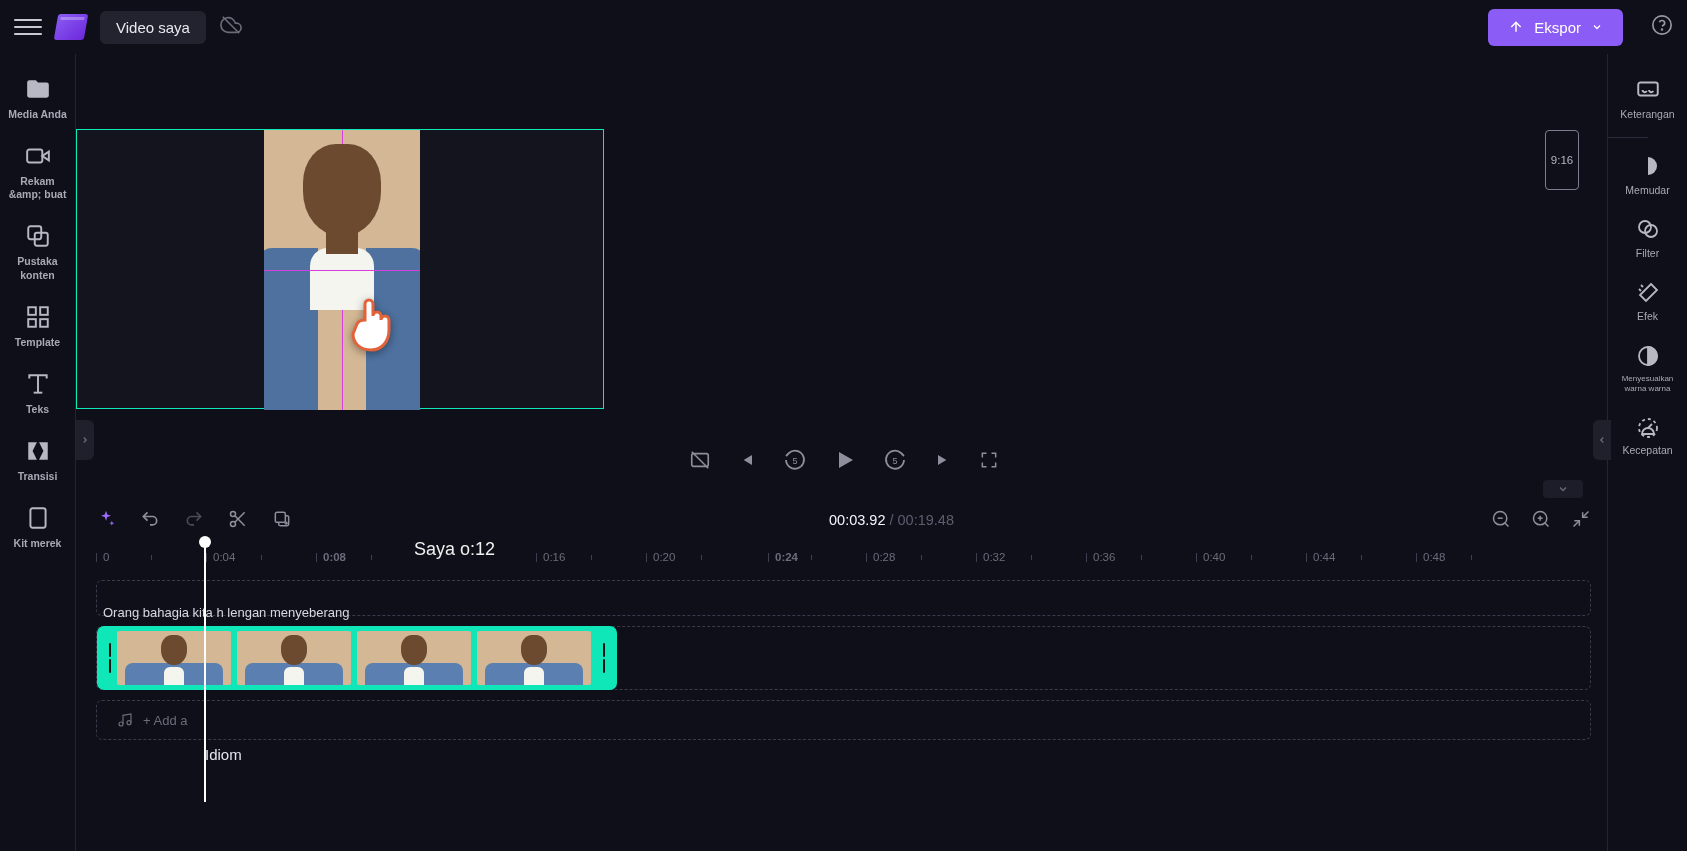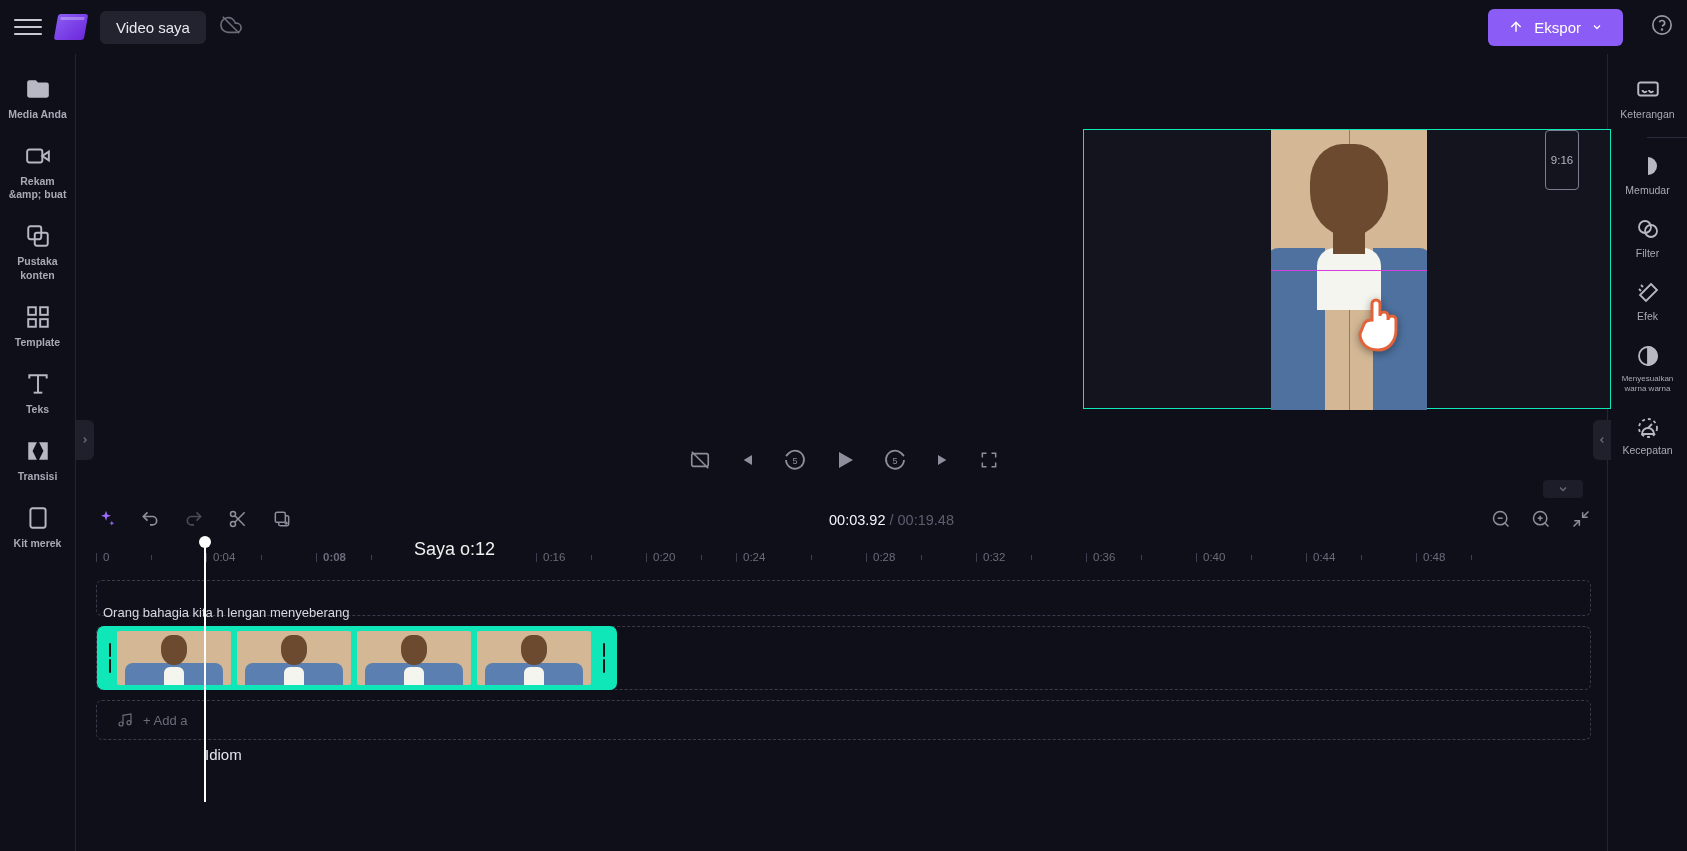--- a/index.html
+++ b/index.html
@@ -18,29 +18,29 @@
 .help-btn { color:#989aa2; margin-left:14px; cursor:pointer; }
 
 
 .left-sidebar { position:absolute; left:0; top:54px; bottom:0; width:76px; border-right:1px solid #242433; display:flex; flex-direction:column; align-items:center; padding-top:14px; gap:6px; }
 .left-sidebar .item { width:100%; display:flex; flex-direction:column; align-items:center; gap:6px; padding:8px 4px; cursor:pointer;font-weight:bold; }
 .left-sidebar .item svg { color:#b8b8c4; }
 .left-sidebar .item .lbl { font-size:10.5px; color:#a9a9b6; text-align:center; line-height:1.25; white-space:pre-line; }
 .expand-handle { position:absolute; left:76px; top:420px; width:18px; height:40px; background:#20202c; border-radius:0 6px 6px 0; display:flex; align-items:center; justify-content:center; color:#6b6b7a; cursor:pointer; }
 
 
-.right-sidebar { position:absolute; right:0; top:54px; bottom:0; width:80px; border-left:1px solid #242433; display:flex; flex-direction:column; align-items:flex-end; padding-top:14px; gap:4px; }
+.right-sidebar { position:absolute; right:0; top:54px; bottom:0; width:80px; border-left:1px solid #242433; display:flex; flex-direction:column; align-items:flex-start; padding-top:14px; gap:4px; }
 .right-sidebar .item { width:100%; display:flex; flex-direction:column; align-items:center; gap:6px; padding:8px 4px; cursor:pointer; }
 .right-sidebar .item svg { color:#b8b8c4; }
 .right-sidebar .item .lbl { font-size:10.5px; color:#a9a9b6; text-align:center; line-height:1.25; }
 .right-divider { width:40px; height:1px; background:#2a2a3a; margin:4px 0; }
 .collapse-handle { position:absolute; right:76px; top:420px; width:18px; height:40px; background:#20202c; border-radius:6px 0 0 6px; display:flex; align-items:center; justify-content:center; color:#6b6b7a; cursor:pointer; }
 
 
-.preview-area { position:absolute; left:76px; right:76px; top:54px; height:430px; display:flex; align-items:center; justify-content:flex-end; }
+.preview-area { position:absolute; left:76px; right:76px; top:54px; height:430px; display:flex; align-items:center; justify-content:flex-start; }
 .canvas-wrap { position:relative; }
 .canvas { width:528px; height:280px; background:#14141f; border:1px solid #10e7b8; position:relative; }
 .frame { position:absolute; left:187px; top:0; width:156px; height:280px; background:#d4b896; overflow:hidden; }
 .frame::before, .frame::after { content:""; position:absolute; }
 .frame::before { left:50%; top:0; bottom:0; width:1px; background:#d63ee0; }
 .frame::after { top:50%; left:0; right:0; height:1px; background:#d63ee0; }
 .person-head { position:absolute; left:50%; top:14px; transform:translateX(-50%); width:78px; height:92px; background:#6b4a2f; border-radius:42% 42% 48% 48%; }
 .person-neck { position:absolute; left:50%; top:98px; transform:translateX(-50%); width:32px; height:26px; background:#6b4a2f; }
 .person-shirt { position:absolute; left:50%; top:118px; transform:translateX(-50%); width:64px; height:62px; background:#f5f5f0; border-radius:18px 18px 0 0; }
 .person-jacket-left { position:absolute; left:-6px; top:118px; width:60px; bottom:0; background:#4e719f; border-radius:14px 0 0 0; }
@@ -368,21 +368,21 @@
       <div class="tick" style="left: 0px;">0</div>
       <div class="tick minor" style="left: 55px;"></div>
       <div class="tick" style="left: 110px;">0:04</div>
       <div class="tick minor" style="left: 165px;"></div>
       <div class="tick" style="left: 220px; font-weight: bold;">0:08</div>
       <div class="tick minor" style="left: 275px;"></div>
       <div class="tick" style="left: 440px;">0:16</div>
       <div class="tick minor" style="left: 495px;"></div>
       <div class="tick" style="left: 550px; text-align: center;">0:20</div>
       <div class="tick minor" style="left: 605px;"></div>
-      <div class="tick" style="left: 640px;">0:24</div>
+      <div class="tick" style="left: 672px; font-weight: bold;">0:24</div>
       <div class="tick minor" style="left: 715px;"></div>
       <div class="tick" style="left: 770px;">0:28</div>
       <div class="tick minor" style="left: 825px;"></div>
       <div class="tick" style="left: 880px;">0:32</div>
       <div class="tick minor" style="left: 935px;"></div>
       <div class="tick" style="left: 990px;">0:36</div>
       <div class="tick minor" style="left: 1045px;"></div>
       <div class="tick" style="left: 1100px;">0:40</div>
       <div class="tick minor" style="left: 1155px;"></div>
       <div class="tick" style="left: 1210px;">0:44</div>

